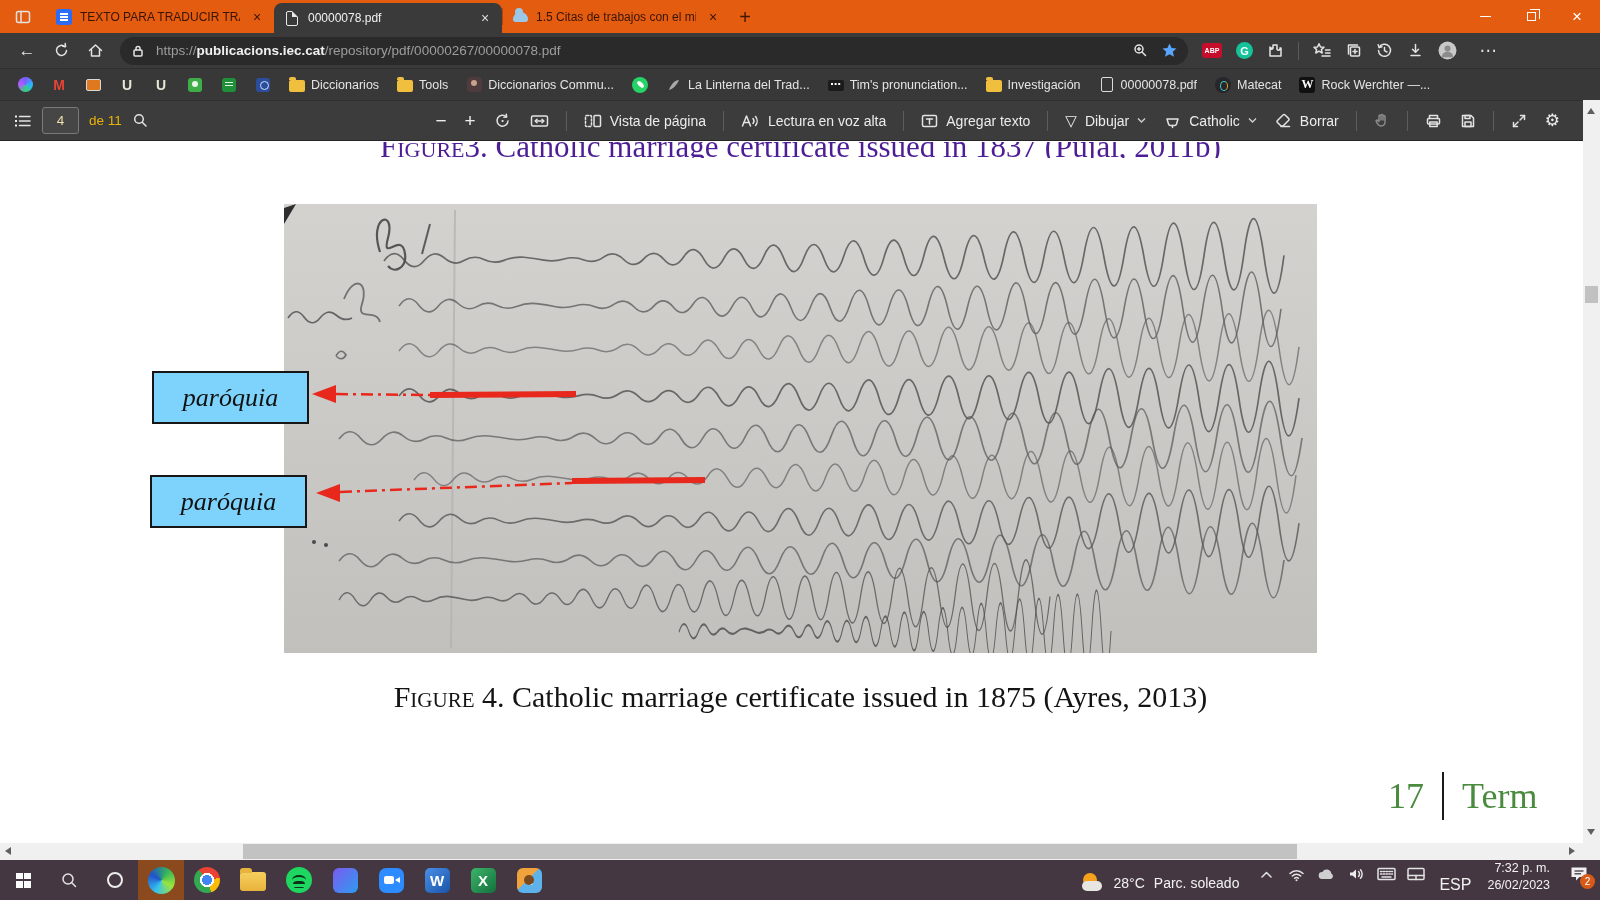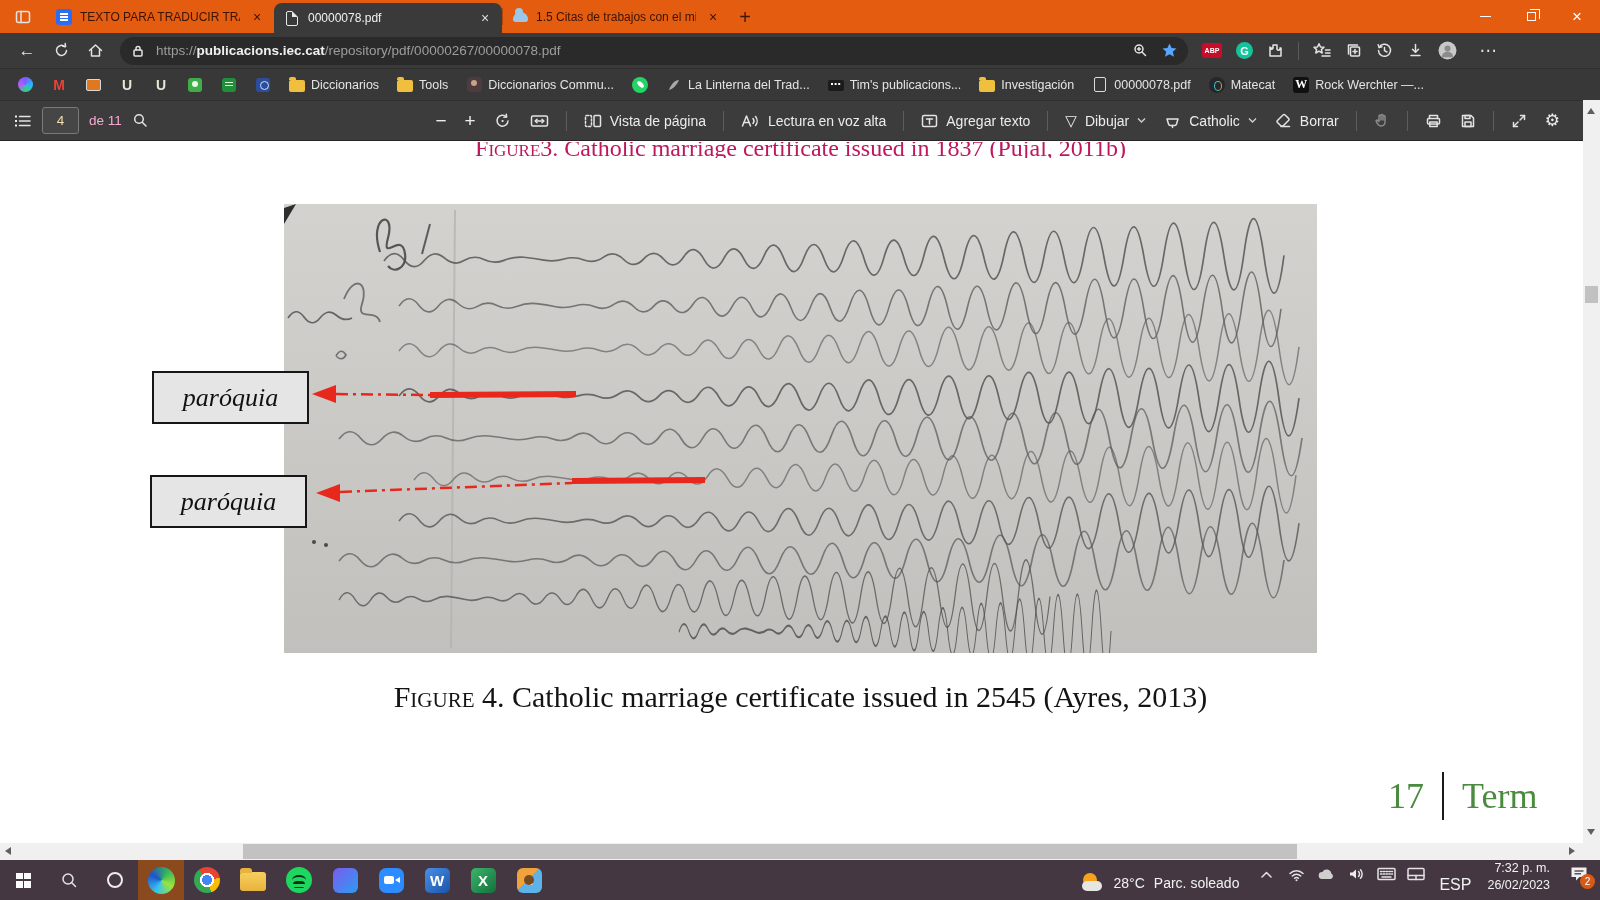--- a/index.html
+++ b/index.html
@@ -99,36 +99,36 @@
     font-family:"Liberation Serif",serif; font-weight:bold; font-size:12px; display:flex;
     align-items:center; justify-content:center; }
 
   
   .pdfbar { position:absolute; left:0; top:100px; width:1583px; height:41px; background:#3c3c3c;
     border-top:1px solid #303030; border-bottom:1px solid #252525; display:flex; align-items:center;
     padding:0 14px; color:#ececec; font-size:14px; }
   .tool { display:flex; align-items:center; gap:8px; padding:6px 9px; border-radius:4px; }
   .page-box { width:37px; height:27px; border:1px solid #7a7a7a; border-radius:3px; background:#464646;
     color:#f2dfae; text-align:center; font-size:13.5px; line-height:25px; margin-left:10px; }
-  .page-total { color:#f9a8d4; margin:0 10px 0 10px; font-size:13.5px; }
+  .page-total { color:#eab308; margin:0 10px 0 10px; font-size:13.5px; }
   .spacer { flex:1; }
   .tdiv { width:1px; height:20px; background:#5d5d5d; margin:0 8px; }
   .chev { width:9px; height:7px; }
   .chev polyline { stroke:#cfcfcf; fill:none; stroke-width:1.4; }
   .disabled svg { stroke:#8a8a8a; }
 
   
   .content { position:absolute; left:0; top:142px; width:1583px; height:701px; background:#fff; overflow:hidden; }
   .serif { font-family:"Liberation Serif","DejaVu Serif",serif; }
   .clipped-heading { position:absolute; left:284px; top:0; width:1033px; height:16px; overflow:hidden;
     text-align:center; }
-  .clipped-heading span { display:inline-block; margin-top:-13px; font-size:24px; color:#be185d; }
+  .clipped-heading span { display:inline-block; margin-top:-13px; font-size:31px; color:#4c1d95; }
   .smallcaps { font-variant:small-caps; }
   .certificate { position:absolute; left:284px; top:62px; width:1033px; height:449px; }
-  .plabel { position:absolute; width:157px; height:53px; background:#e5e5e5; border:2px solid #161616;
+  .plabel { position:absolute; width:157px; height:53px; background:#7dd3fc; border:2px solid #161616;
     display:flex; align-items:center; justify-content:center; font-style:italic; font-size:26px;
     color:#111; z-index:3; }
   .plabel1 { left:152px; top:229px; }
   .plabel2 { left:150px; top:333px; }
   .caption { position:absolute; left:284px; top:538px; width:1033px; text-align:center; font-size:30px;
     color:#141414; }
   .footerline { position:absolute; left:1388px; top:630px; display:flex; align-items:center; }
   .footer-num { font-size:36px; color:#4b8b3f; }
   .footer-bar { width:2px; height:48px; background:#1a1a1a; margin:0 18px; }
   .footer-word { font-size:36px; color:#4b8b3f; }
@@ -376,21 +376,21 @@
           <svg width="14" height="14">
             <path d="M2,12 C4,6 8,2 12,2 C10,7 6,11 2,12 Z" fill="#a9a9a9"></path>
           </svg>
         </span>
         <span>La Linterna del Trad...</span>
       </span>
     <span class="bm">
         <span class="bm-ic">
           <span class="ic-tims"></span>
         </span>
-        <span>Tim's publicacions...</span>
+        <span>Tim's pronunciation...</span>
       </span>
     <span class="bm">
         <span class="bm-ic">
           <span class="ic-folder"></span>
         </span>
         <span>Investigación</span>
       </span>
     <span class="bm">
         <span class="bm-ic">
           <span class="ic-doc"></span>
@@ -575,21 +575,21 @@
           <line x1="56" y1="288" x2="288" y2="279" stroke="#e8281c" stroke-width="2.5" stroke-dasharray="12 5 3 5"></line>
           <polygon points="32,289 56,280 56,298" fill="#e8281c"></polygon>
         </g>
       </svg>
     </div>
 
     <div class="plabel plabel1 serif">paróquia</div>
     <div class="plabel plabel2 serif">paróquia</div>
 
     <div class="caption serif">
-      <span class="smallcaps">Figure</span><span> 4. Catholic marriage certificate issued in 2545 (Ayres, 2013)</span>
+      <span class="smallcaps">Figure</span><span> 4. Catholic marriage certificate issued in 1875 (Ayres, 2013)</span>
     </div>
 
     <div class="footerline serif">
       <span class="footer-num">17</span>
       <span class="footer-bar"></span>
       <span class="footer-word">Term</span>
     </div>
   </div>
 
   <div class="vscroll">

